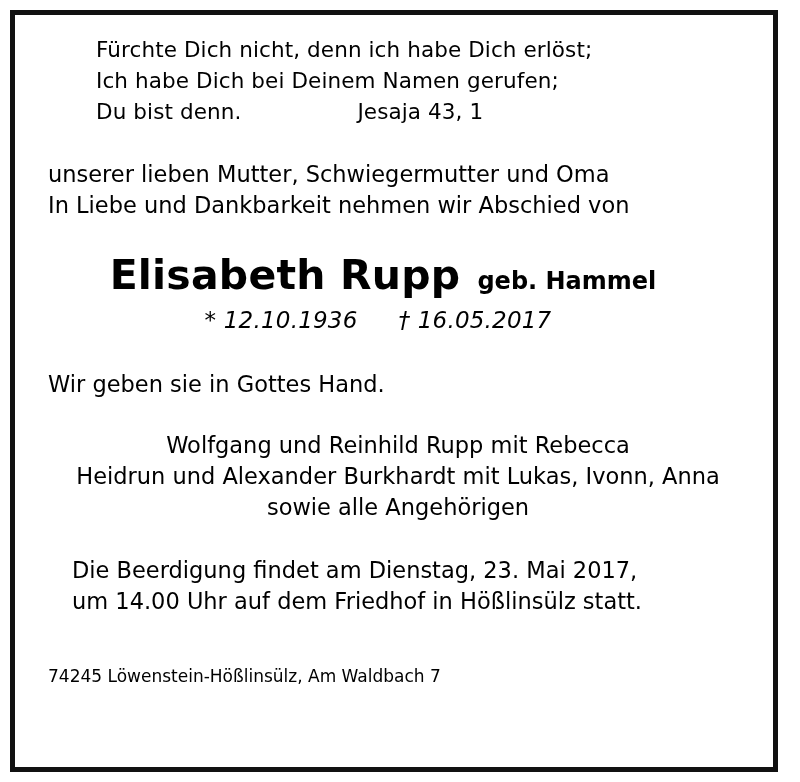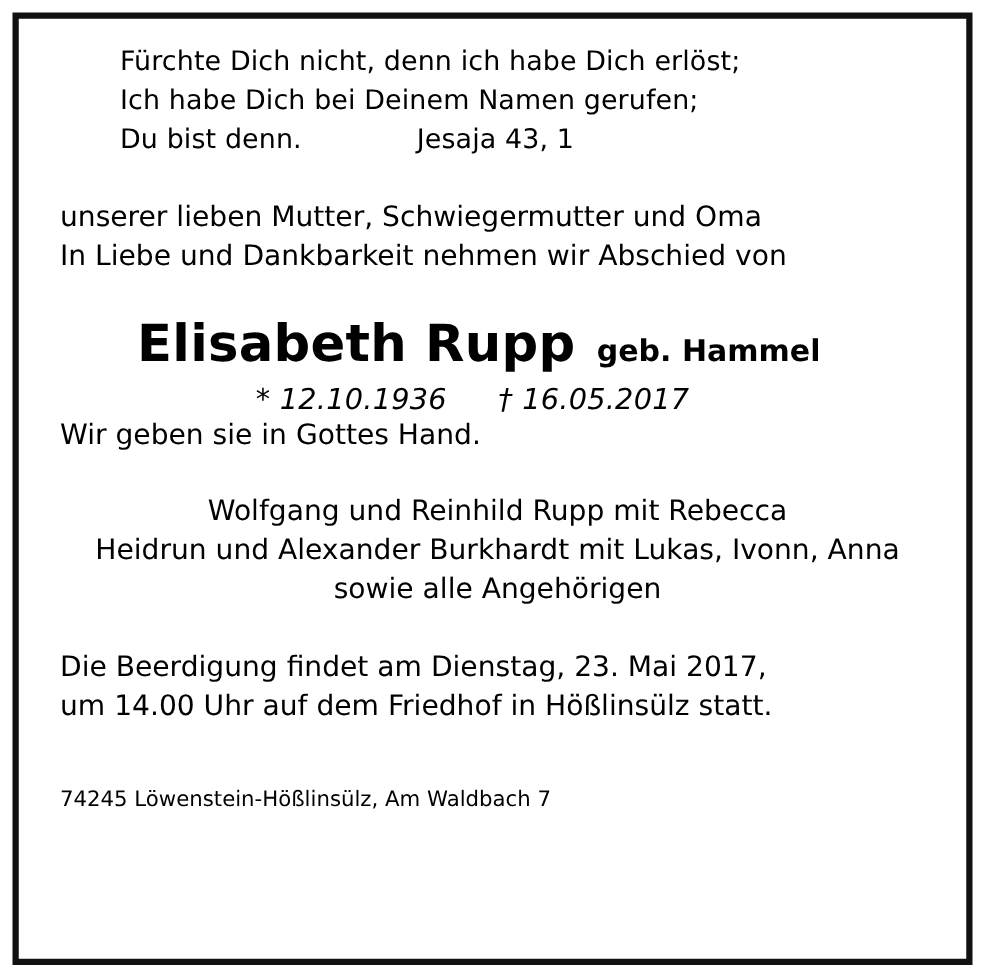--- a/index.html
+++ b/index.html
@@ -49,21 +49,21 @@
     white-space: pre;
   }
   .verse-last {
     display: flex;
     justify-content: flex-start;
   }
   .verse-last .vl-text {
     white-space: pre;
   }
   .verse-last .vl-ref {
-    margin-left: 92px;
+    margin-left: 116px;
     white-space: pre;
   }
 
   .intro {
     margin-top: 32px;
     font-size: 22.5px;
     line-height: 31px;
   }
   .intro-line {
     white-space: pre;
@@ -94,38 +94,40 @@
     font-size: 23px;
     letter-spacing: 0.2px;
     font-style: italic;
   }
   .dates .gap {
     display: inline-block;
     width: 26px;
   }
 
   .commend {
+    margin-top: 36px;
     font-size: 22.5px;
     line-height: 31px;
   }
 
   .family {
     margin-top: 30px;
     font-size: 22.5px;
     line-height: 31px;
   }
   .family-line {
     white-space: pre;
     text-align: center;
   }
 
   .funeral {
     margin-top: 32px;
     font-size: 22.5px;
     line-height: 31px;
+    margin-left: 24px;
   }
   .funeral-line {
     white-space: pre;
   }
 
   .address {
     margin-top: 44px;
     font-size: 17px;
     line-height: 31px;
   }

